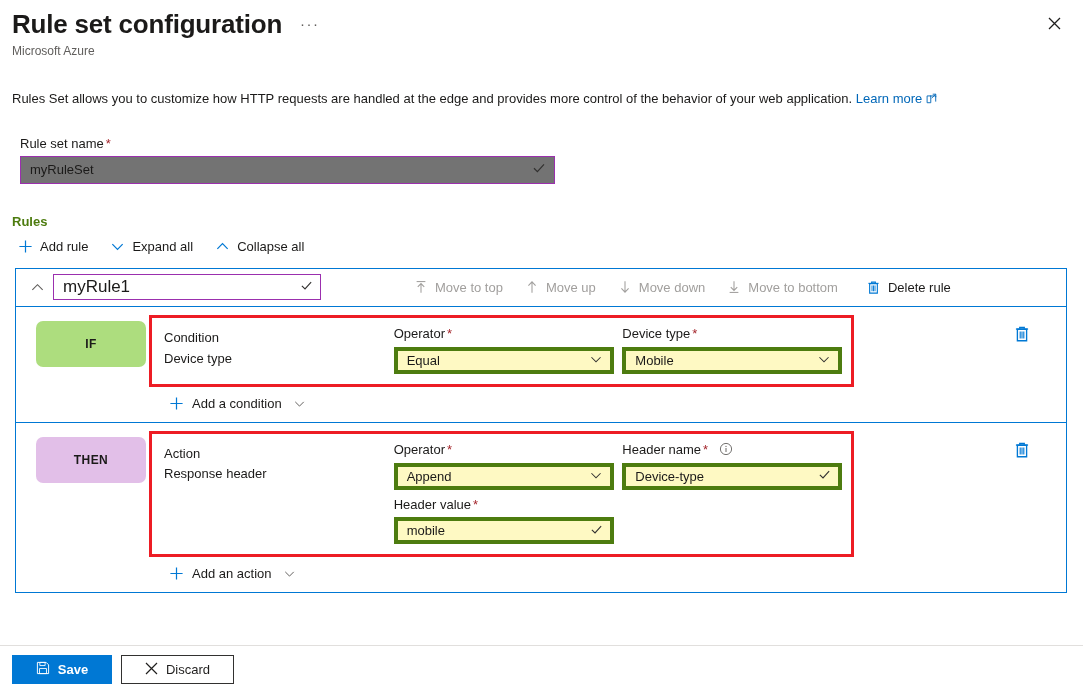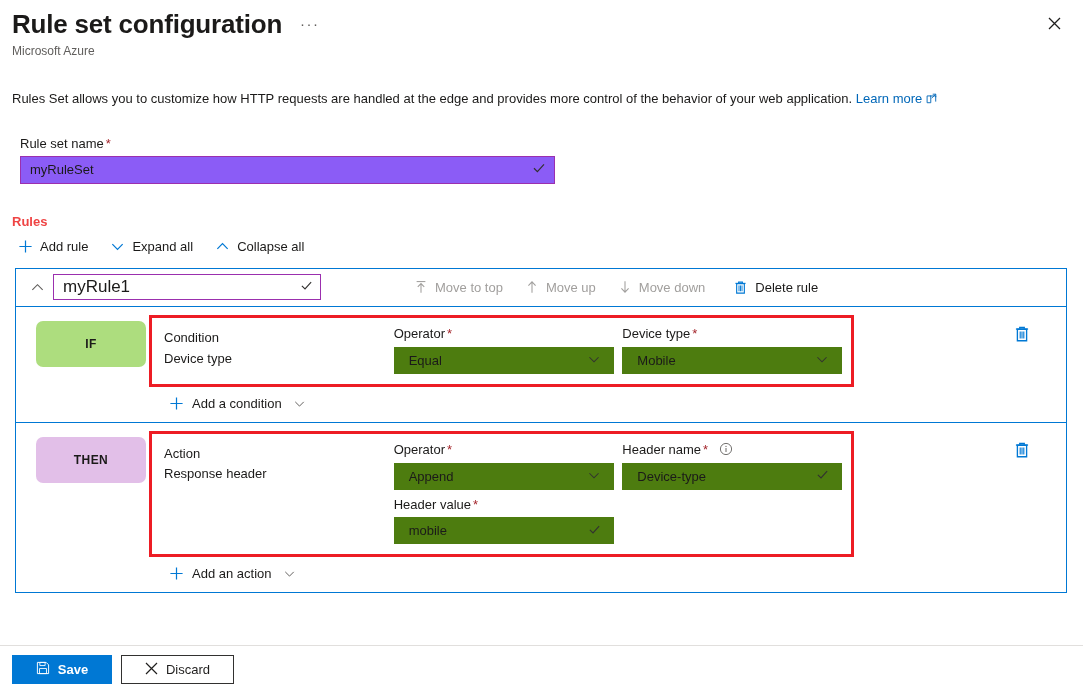--- a/index.html
+++ b/index.html
@@ -41,30 +41,30 @@
   .ext-icon { display:inline-block; vertical-align:-1px; margin-left:4px; }
 
   
   .field-block { margin:26px 0 0 20px; }
   .field-label { font-size:13px; color:#1b1a19; margin-bottom:5px; }
   .req { color:#a4262c; margin-left:2px; }
 
   .text-input {
     width:535px; height:28px;
     border:1px solid #8a2be2; border-color:#9b2fae;
-    background:#8b5cf6;
+    background:#737373;
     display:flex; align-items:center;
     padding:0 8px 0 9px;
     position:relative;
   }
   .text-input .val { flex:1; font-size:13px; color:#1b1a19; }
   .check-icon { color:#323130; flex:0 0 auto; }
 
   
-  .rules-heading { margin:30px 0 0 12px; font-size:13px; font-weight:700; color:#ef4444; }
+  .rules-heading { margin:30px 0 0 12px; font-size:13px; font-weight:700; color:#4d7c0f; }
   .cmd-bar { display:flex; align-items:center; gap:22px; margin:10px 0 0 18px; }
   .cmd {
     display:flex; align-items:center; gap:7px;
     font-size:13px; color:#1b1a19; cursor:pointer; line-height:1;
   }
   .cmd .ic { color:#0078d4; display:flex; align-items:center; }
 
   
   .rule-card {
     margin:14px 0 0 15px; width:1052px;
@@ -114,21 +114,21 @@
     display:flex;
   }
   .col { }
   .col-desc { width:231px; padding-top:2px; }
   .col-desc .cap { font-size:13px; color:#1b1a19; line-height:1.6; }
   .col-desc .name { font-size:13px; color:#1b1a19; line-height:1.6; }
 
   .col-field { width:230px; }
   .fld-label { font-size:13px; color:#1b1a19; margin-bottom:4px; line-height:1.3; }
   .dropdown, .tbox {
-    width:220px; height:27px; border:6px solid #4d7c0f; background:#4d7c0f;
+    width:220px; height:27px; border:4px solid #4d7c0f; background:#fef9c3;
     display:flex; align-items:center; padding:0 7px 0 9px;
   }
   .dropdown .val, .tbox .val { flex:1; font-size:13px; color:#1b1a19; }
   .row-gap { margin-top:7px; }
 
   .info-icon { display:inline-flex; vertical-align:-2px; margin-left:7px; color:#605e5c; }
 
   .sec-right {
     position:absolute; right:0; top:0; bottom:0; width:88px;
     display:flex; justify-content:center; padding-top:18px;
@@ -267,20 +267,29 @@
         <span>Move up</span>
       </div>
       <div class="move-btn">
         <span class="ic">
           <svg width="14" height="14" viewBox="0 0 16 16">
               <path d="M8 1.5 V13.8 M3.9 9.7 L8 13.9 L12.1 9.7" fill="none" stroke="#a19f9d" stroke-width="1.2"></path>
             </svg>
         </span>
         <span>Move down</span>
       </div>
+      <div class="move-btn">
+        <span class="ic">
+          <svg width="14" height="14" viewBox="0 0 16 16">
+              <path d="M3 14.2 H13" stroke="#a19f9d" stroke-width="1.2"></path>
+              <path d="M8 1.5 V11.8 M4.3 8.2 L8 11.9 L11.7 8.2" fill="none" stroke="#a19f9d" stroke-width="1.2"></path>
+            </svg>
+        </span>
+        <span>Move to bottom</span>
+      </div>
       <div class="delete-rule">
         <span class="ic">
           <svg width="15" height="15" viewBox="0 0 16 16">
             <path d="M2.6 3.6 H13.4" stroke="#0078d4" stroke-width="1.2"></path>
             <path d="M6 3.4 V2.2 H10 V3.4" fill="none" stroke="#0078d4" stroke-width="1.2"></path>
             <path d="M3.9 3.8 H12.1 V14 H3.9 Z" fill="none" stroke="#0078d4" stroke-width="1.2"></path>
             <path d="M6.4 5.8 V12 M8 5.8 V12 M9.6 5.8 V12" stroke="#0078d4" stroke-width="1"></path>
           </svg>
         </span>
         <span>Delete rule</span>

